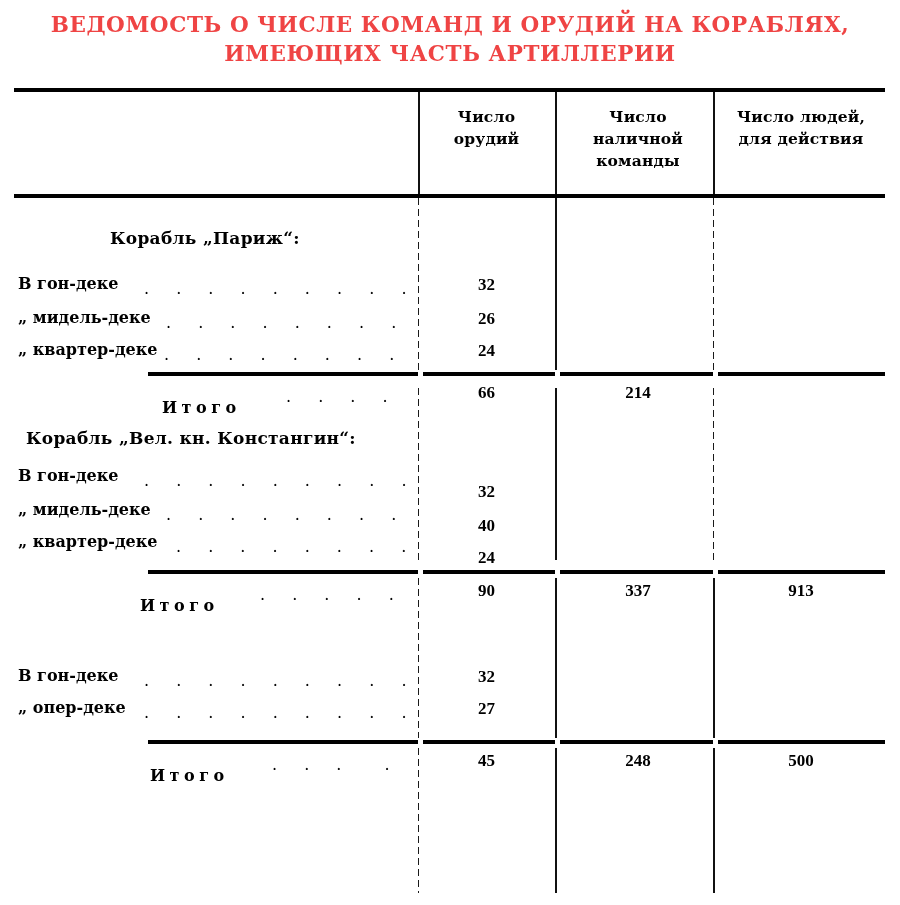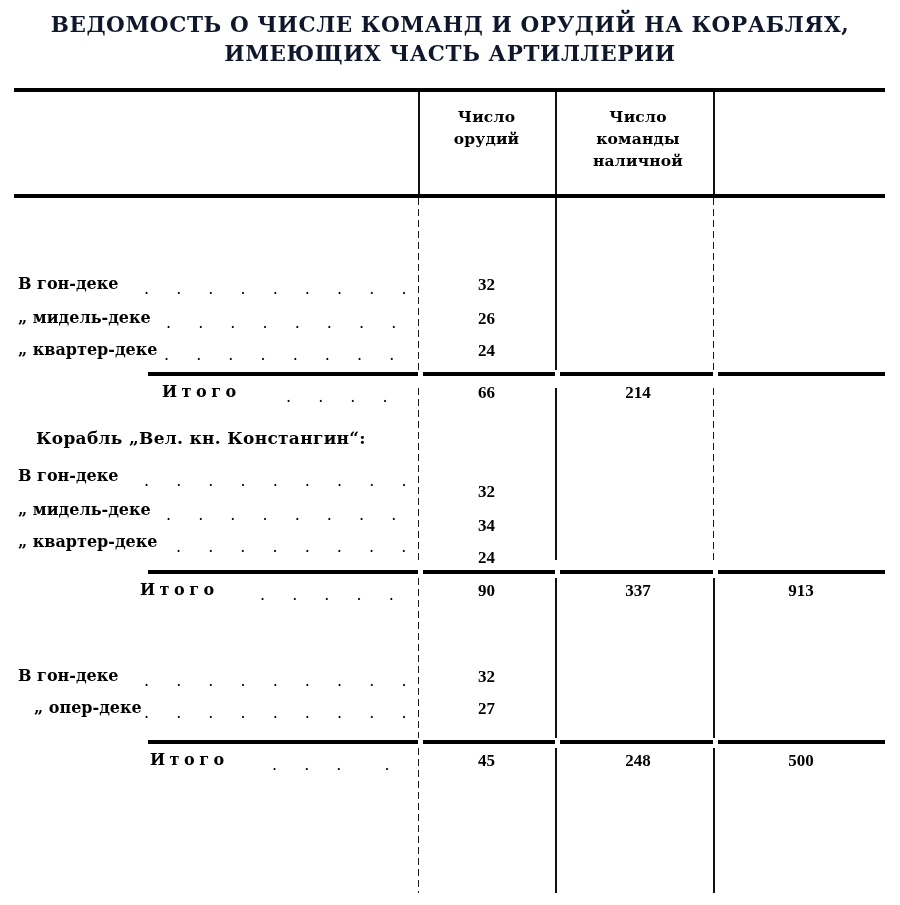--- a/index.html
+++ b/index.html
@@ -23,21 +23,21 @@
     top: 10px;
     width: 900px;
     text-align: center;
   }
   .title-line {
     font-family: "DejaVu Serif", "Liberation Serif", serif;
     font-weight: bold;
     font-size: 21.5px;
     letter-spacing: 0.6px;
     line-height: 29px;
-    color: #0f172a;
+    color: #ef4444;
     white-space: nowrap;
   }
 
   
   .table-area {
     position: absolute;
     left: 14px;
     top: 88px;
     width: 871px;
     height: 805px;
@@ -120,20 +120,21 @@
   }
   .label-ship {
     font-weight: bold;
     font-size: 17px;
     letter-spacing: 0.3px;
   }
   .label-total {
     font-weight: bold;
     font-size: 16px;
     letter-spacing: 4.5px;
+    margin-top: 16px;
   }
 
   
   .dots {
     position: absolute;
     top: 9px;
     height: 12px;
     overflow: hidden;
     color: #000;
     font-size: 16px;
@@ -187,26 +188,31 @@
   <div class="vrule-faint" style="left:699px; top:300px; height:172px;"></div>
   <div class="vrule" style="left:699px; top:490px; height:160px;"></div>
   <div class="vrule" style="left:699px; top:660px; height:145px;"></div>
 
   <div class="hdr hdr-guns">
     <div>Число</div>
     <div>орудий</div>
   </div>
   <div class="hdr hdr-crew">
     <div>Число</div>
+    <div>наличной</div>
     <div>команды</div>
-    <div>наличной</div>
   </div>
   <div class="hdr hdr-need">
-  </div>
-
+    <div>Число людей,</div>
+    <div>для действия</div>
+  </div>
+
+  <div class="row" style="top:140px;">
+    <div class="label label-ship" style="left:96px;">Корабль „Париж“:</div>
+  </div>
 
   <div class="row" style="top:186px;">
     <div class="label" style="left:4px;">В гон-деке</div>
     <div class="dots" style="left:130px; width:268px;">. . . . . . . . . . .</div>
     <div class="cell cell-guns">32</div>
   </div>
 
   <div class="row" style="top:220px;">
     <div class="label" style="left:4px;">„ мидель-деке</div>
     <div class="dots" style="left:152px; width:246px;">. . . . . . . . . .</div>
@@ -225,33 +231,33 @@
   <div class="rule-nick" style="left:699px; top:284px;"></div>
 
   <div class="row" style="top:294px;">
     <div class="label label-total" style="left:148px;">Итого</div>
     <div class="dots" style="left:272px; width:126px;">. . . . .</div>
     <div class="cell cell-guns">66</div>
     <div class="cell cell-crew">214</div>
   </div>
 
   <div class="row" style="top:340px;">
-    <div class="label label-ship" style="left:22px;text-align:center;">Корабль „Вел. кн. Констангин“:</div>
+    <div class="label label-ship" style="left:12px;text-align:center;">Корабль „Вел. кн. Констангин“:</div>
   </div>
 
   <div class="row" style="top:378px;">
     <div class="label" style="left:4px;">В гон-деке</div>
     <div class="dots" style="left:130px; width:268px;">. . . . . . . . . . .</div>
     <div class="cell cell-guns" style="top:16px;">32</div>
   </div>
 
   <div class="row" style="top:412px;">
     <div class="label" style="left:4px;">„ мидель-деке</div>
     <div class="dots" style="left:152px; width:246px;">. . . . . . . . . .</div>
-    <div class="cell cell-guns" style="top:16px;">34</div>
+    <div class="cell cell-guns" style="top:16px;">40</div>
   </div>
 
   <div class="row" style="top:444px;">
     <div class="label" style="left:4px;">„ квартер-деке</div>
     <div class="dots" style="left:162px; width:236px;">. . . . . . . . .</div>
     <div class="cell cell-guns" style="top:16px;">24</div>
   </div>
 
   <div class="rule-sub" style="top:482px;"></div>
   <div class="rule-nick" style="left:404px; top:482px;"></div>
@@ -267,21 +273,21 @@
   </div>
 
 
   <div class="row" style="top:578px;">
     <div class="label" style="left:4px;">В гон-деке</div>
     <div class="dots" style="left:130px; width:268px;">. . . . . . . . . . .</div>
     <div class="cell cell-guns">32</div>
   </div>
 
   <div class="row" style="top:610px;">
-    <div class="label" style="left:20px;">„ опер-деке</div>
+    <div class="label" style="left:4px;">„ опер-деке</div>
     <div class="dots" style="left:130px; width:268px;">. . . . . . . . . . .</div>
     <div class="cell cell-guns">27</div>
   </div>
 
   <div class="rule-sub" style="top:652px;"></div>
   <div class="rule-nick" style="left:404px; top:652px;"></div>
   <div class="rule-nick" style="left:541px; top:652px;"></div>
   <div class="rule-nick" style="left:699px; top:652px;"></div>
 
   <div class="row" style="top:662px;">

